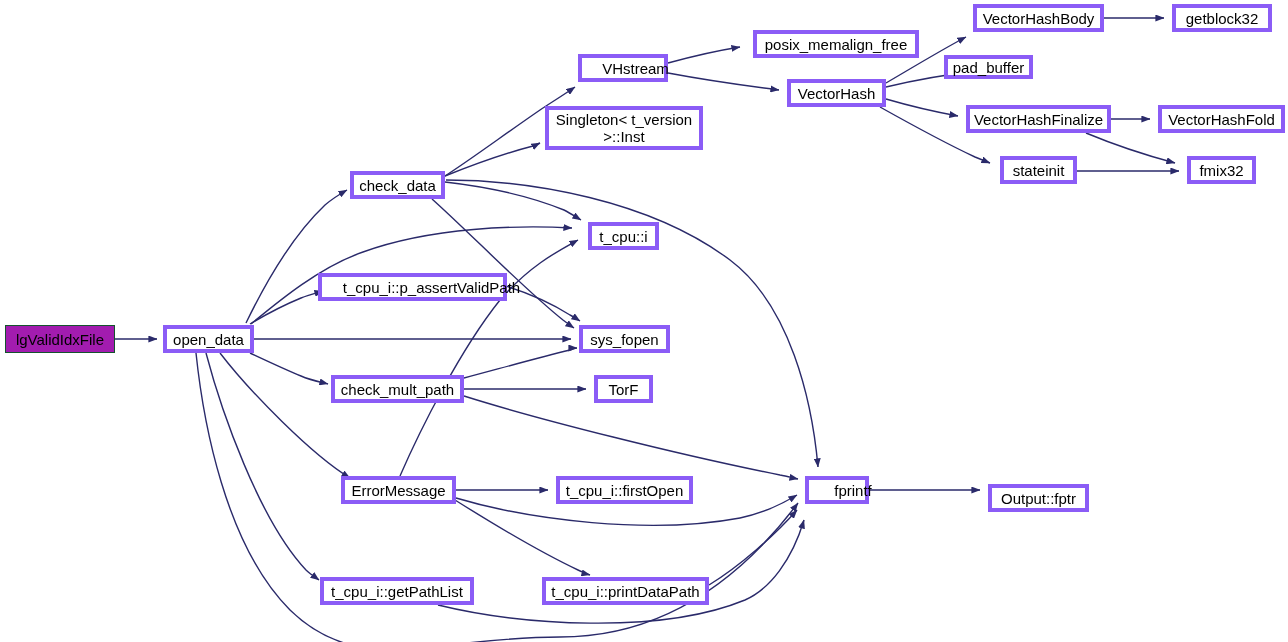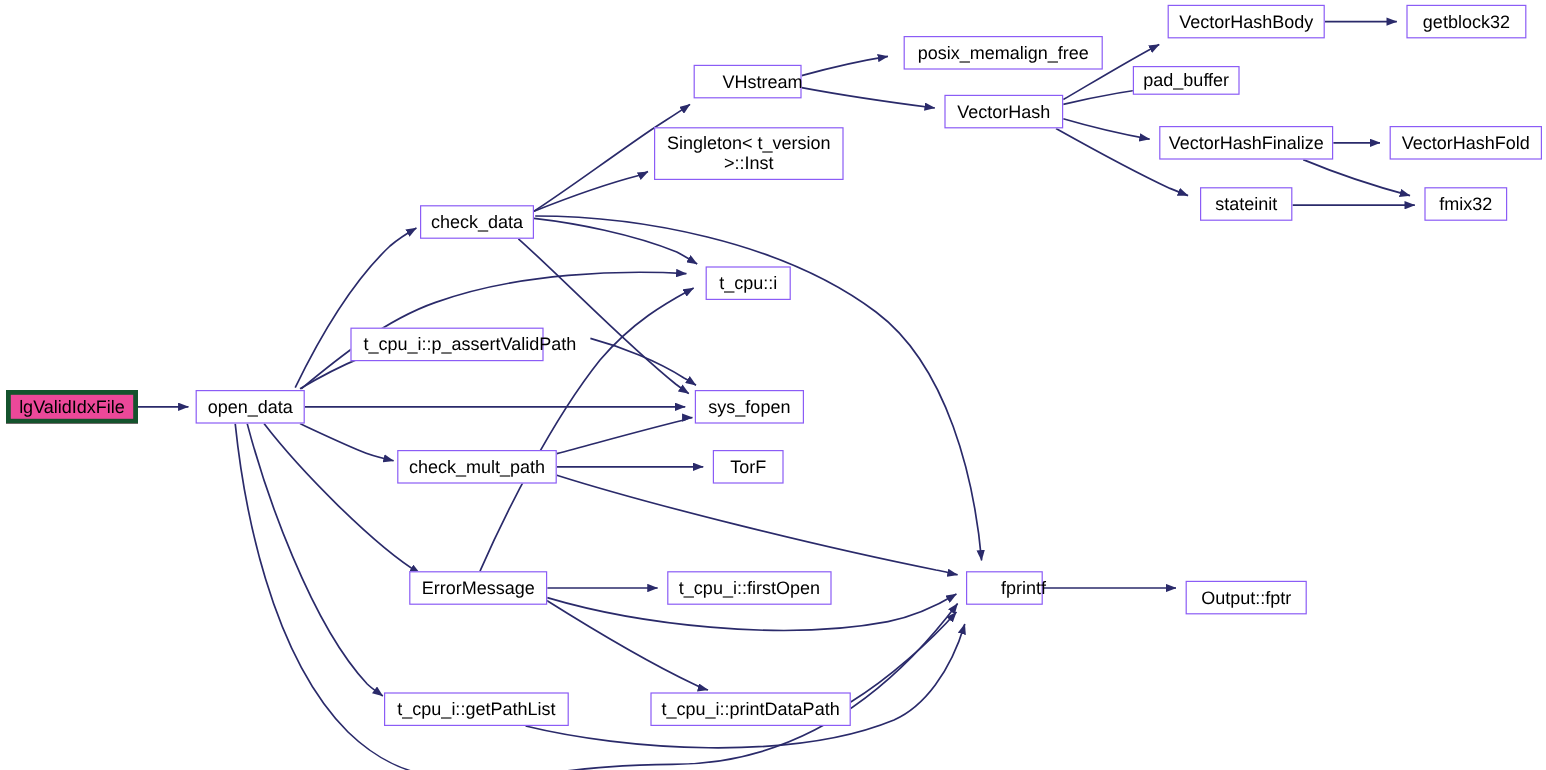--- a/index.html
+++ b/index.html
@@ -32,30 +32,30 @@
     height: 642px;
   }
   .node {
     position: absolute;
     box-sizing: border-box;
     display: flex;
     align-items: center;
     justify-content: center;
     text-align: center;
     background: #ffffff;
-    border: 1px solid #8b5cf6;
+    border: 4px solid #8b5cf6;
     color: #000000;
     font-size: 15px;
     line-height: 17px;
     white-space: pre;
     letter-spacing: 0px;
   }
   .node.root {
-    background: #ec4899;
-    border: 4px solid #14532d;
+    background: #a21caf;
+    border: 1px solid #14532d;
   }
   .node .label {
     display: block;
     padding: 0 6px;
   }
 </style>
 </head>
 <body>
 
 <div id="graph-root">
@@ -114,21 +114,21 @@
       <div class="node" style="left: 973px; top: 4px; width: 131px; height: 28px;"><span class="label">VectorHashBody</span></div>
       <div class="node" style="left: 1172px; top: 4px; width: 100px; height: 28px;"><span class="label">getblock32</span></div>
       <div class="node" style="left: 944px; top: 55px; width: 89px; height: 24px;"><span class="label">pad_buffer</span></div>
       <div class="node" style="left: 966px; top: 105px; width: 145px; height: 28px;"><span class="label">VectorHashFinalize</span></div>
       <div class="node" style="left: 1158px; top: 105px; width: 127px; height: 28px;"><span class="label">VectorHashFold</span></div>
       <div class="node" style="left: 1000px; top: 156px; width: 77px; height: 28px;"><span class="label">stateinit</span></div>
       <div class="node" style="left: 1187px; top: 156px; width: 69px; height: 28px; text-align: right;"><span class="label">fmix32</span></div>
       <div class="node" style="left: 545px; top: 106px; width: 158px; height: 44px;"><span class="label">Singleton&lt; t_version
 &gt;::Inst</span></div>
       <div class="node" style="left: 588px; top: 222px; width: 71px; height: 28px;"><span class="label">t_cpu::i</span></div>
-      <div class="node" style="left: 292px; top: 273px; width: 161px; height: 28px; padding-left: 38px;"><span class="label">t_cpu_i::p_assertValidPath</span></div>
+      <div class="node" style="left: 318px; top: 273px; width: 189px; height: 28px; padding-left: 38px;"><span class="label">t_cpu_i::p_assertValidPath</span></div>
       <div class="node" style="left: 579px; top: 325px; width: 91px; height: 28px;"><span class="label">sys_fopen</span></div>
       <div class="node" style="left: 331px; top: 375px; width: 133px; height: 28px;"><span class="label">check_mult_path</span></div>
       <div class="node" style="left: 594px; top: 375px; width: 59px; height: 28px;"><span class="label">TorF</span></div>
       <div class="node" style="left: 341px; top: 476px; width: 115px; height: 28px;"><span class="label">ErrorMessage</span></div>
       <div class="node" style="left: 556px; top: 476px; width: 137px; height: 28px;"><span class="label">t_cpu_i::firstOpen</span></div>
       <div class="node" style="left: 805px; top: 476px; width: 64px; height: 28px; padding-left: 32px;"><span class="label">fprintf</span></div>
       <div class="node" style="left: 988px; top: 484px; width: 101px; height: 28px;"><span class="label">Output::fptr</span></div>
       <div class="node" style="left: 320px; top: 577px; width: 154px; height: 28px;"><span class="label">t_cpu_i::getPathList</span></div>
       <div class="node" style="left: 542px; top: 577px; width: 167px; height: 28px;"><span class="label">t_cpu_i::printDataPath</span></div>
     </div>

